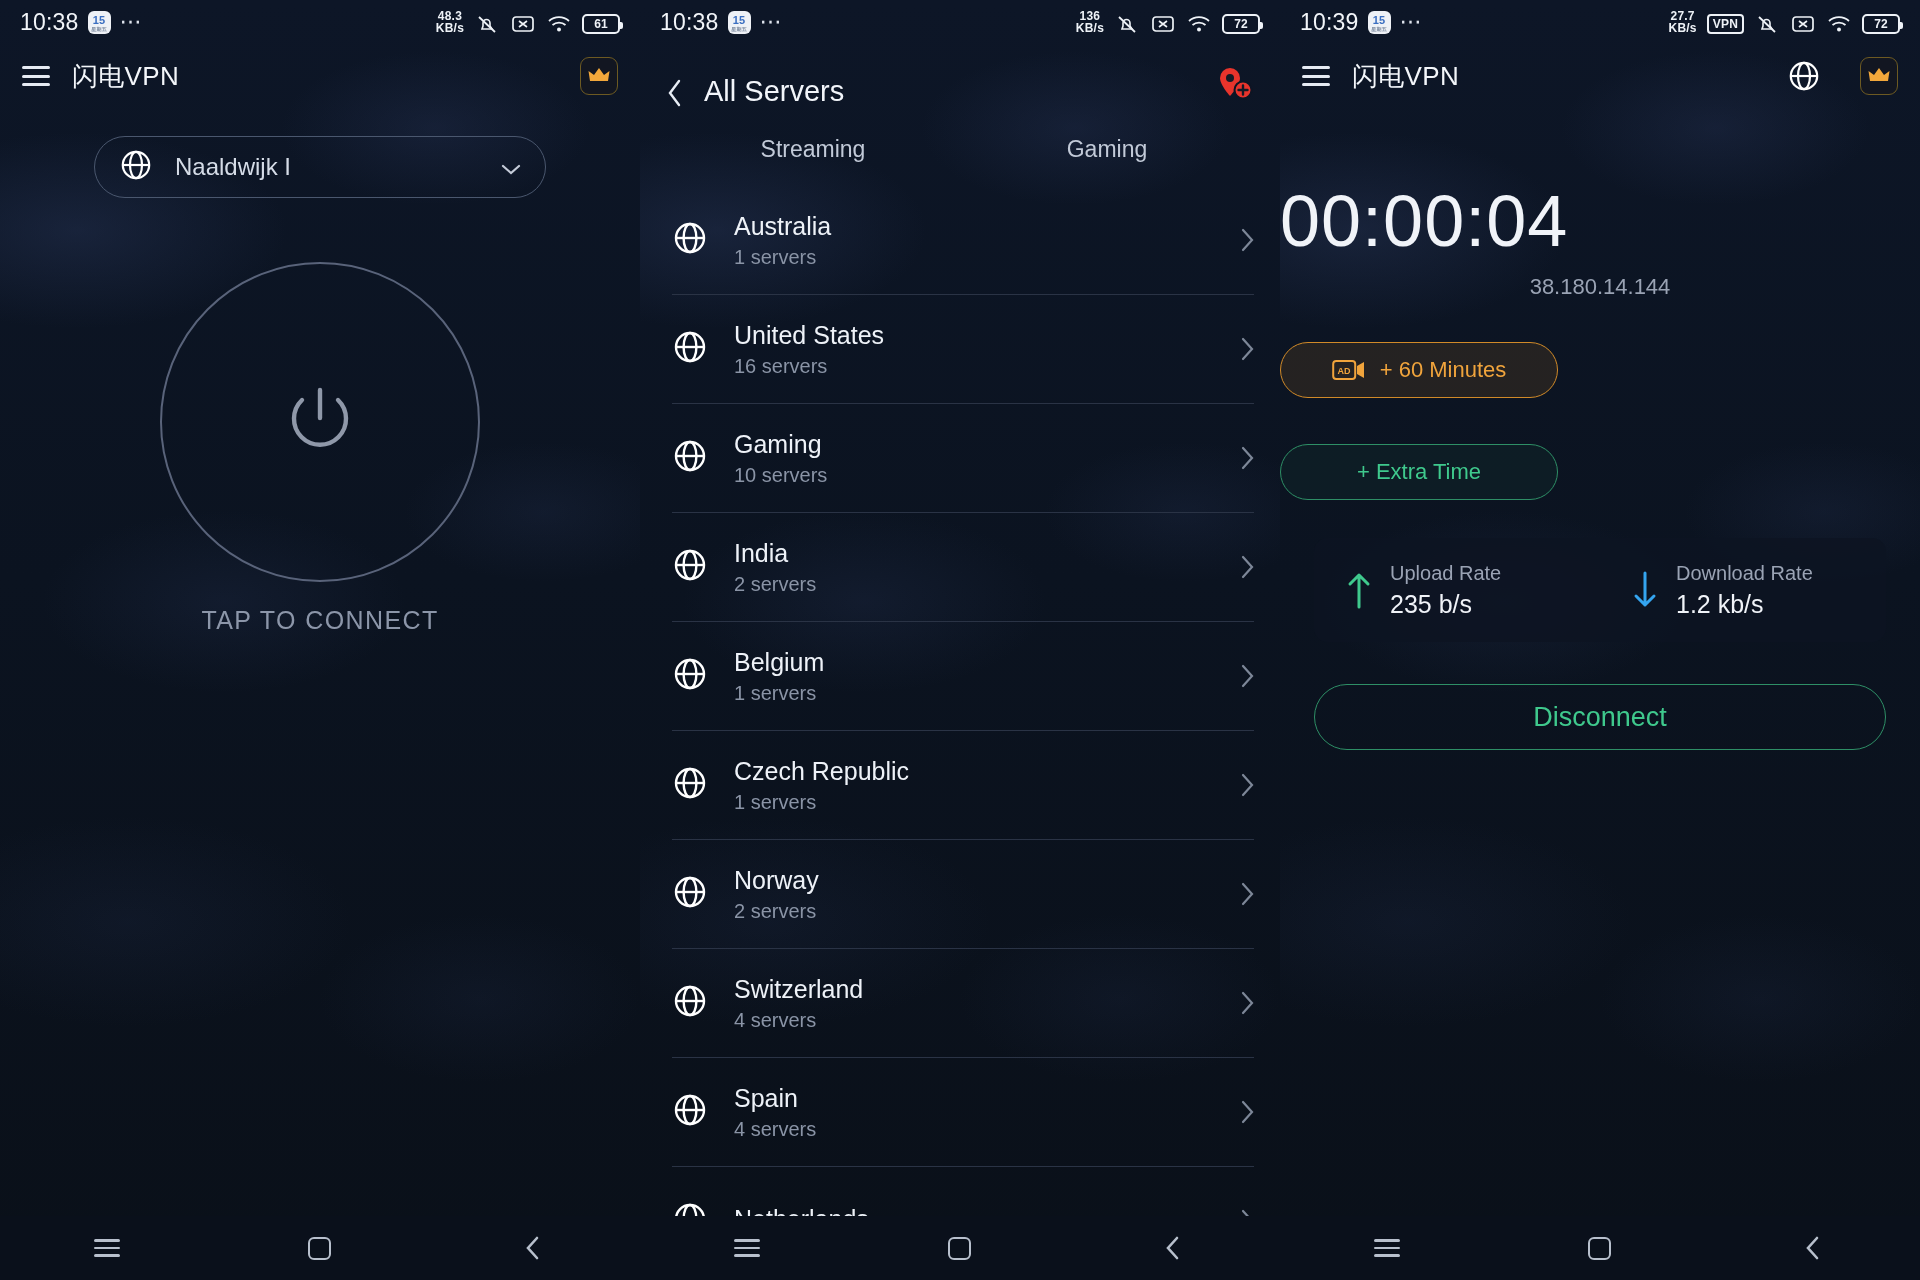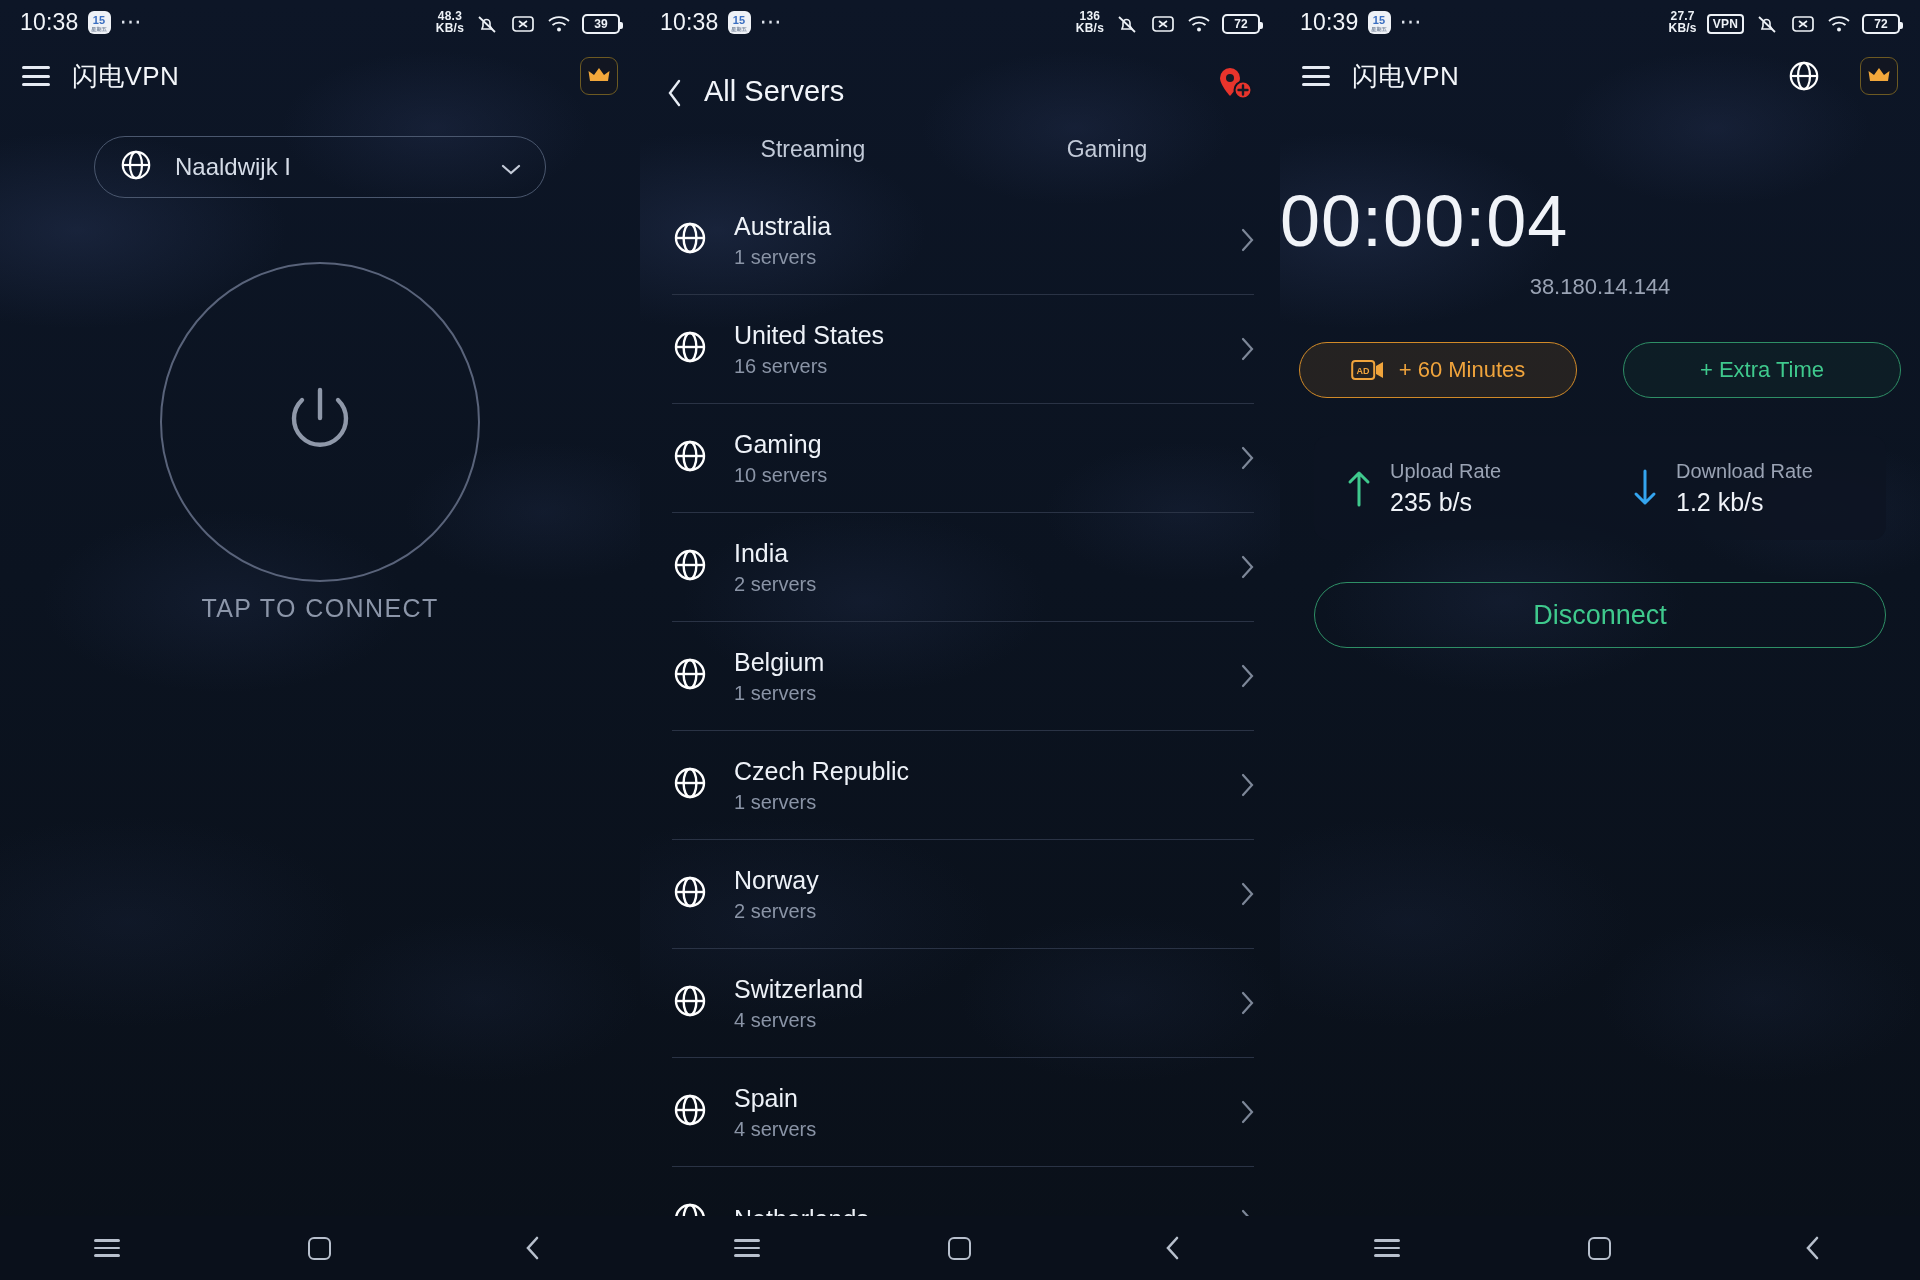--- a/index.html
+++ b/index.html
@@ -90,21 +90,21 @@
   .chev-down { width: 20px; height: 12px; }
   .connect-wrap {
     margin-top: 64px; display: flex; flex-direction: column; align-items: center;
   }
   .power-circle {
     width: 320px; height: 320px; border-radius: 50%;
     border: 2.2px solid #59637a;
     display: flex; align-items: center; justify-content: center;
   }
   .tap-label {
-    margin-top: 12px; color: #8c96a9; font-size: 25px; letter-spacing: 1.4px;
+    margin-top: 24px; color: #8c96a9; font-size: 25px; letter-spacing: 1.4px;
   }
 
   
   .sv-appbar { height: 64px; display: flex; align-items: flex-end; padding: 0 26px; gap: 20px; }
   .back-chev { width: 18px; height: 30px; }
   .sv-title { color: #f2f5fa; font-size: 29px; font-weight: 500; }
   .tabs {
     display: flex; margin-top: 14px; padding: 0 26px;
   }
   .tab {
@@ -126,21 +126,21 @@
     height: 1px; background: #2a3345;
   }
   .srv-text { flex: 1; }
   .srv-name { color: #eef2f8; font-size: 25px; line-height: 32px; }
   .srv-count { color: #8a94a6; font-size: 20px; margin-top: 4px; }
   .chev-right { width: 14px; height: 24px; }
 
   
   .timer { margin-top: 72px; text-align: left; color: #f0f3f8; font-size: 72px; font-weight: 400; letter-spacing: 1px; }
   .ipaddr { margin-top: 12px; text-align: center; color: #9aa3b4; font-size: 22px; }
-  .pill-row { margin-top: 42px; display: flex; justify-content: center; gap: 46px; }
+  .pill-row { margin-top: 42px; display: flex; justify-content: center; gap: 46px; flex-direction: column; }
   .pill {
     height: 56px; border-radius: 30px; display: flex; align-items: center; justify-content: center;
     gap: 14px; font-size: 22px; padding: 0 28px;
   }
   .pill.ads { width: 278px; border: 1.6px solid #d18a28; background: rgba(170,110,30,.16); color: #f0a43c; }
   .pill.extra { width: 278px; border: 1.6px solid #2e8f66; background: rgba(24,74,56,.18); color: #3fc98d; }
   .ad-ic { width: 34px; height: 24px; }
   .rates {
     margin: 38px 34px 0; height: 104px; border-radius: 14px;
     background: rgba(13,20,34,.85);
@@ -202,21 +202,21 @@
                 <path d="M9 7l8 6M17 7l-8 6" stroke="#eef2f7" stroke-width="1.7"></path>
               </svg>
           </span>
           <span class="sb-ic">
             <svg viewBox="0 0 26 20" width="26" height="20">
                 <path d="M3 7a15 15 0 0 1 20 0" fill="none" stroke="#eef2f7" stroke-width="1.8"></path>
                 <path d="M6.5 11a10 10 0 0 1 13 0" fill="none" stroke="#eef2f7" stroke-width="1.8"></path>
                 <circle cx="13" cy="15.5" r="2" fill="#eef2f7"></circle>
               </svg>
           </span>
-          <span class="batt">39</span>
+          <span class="batt">61</span>
         </div>
       </div>
 
       <div class="appbar">
         <div class="hamburger">
             <span></span>
             <span></span>
             <span></span>
           </div>
         <div class="app-title">闪电VPN</div>

